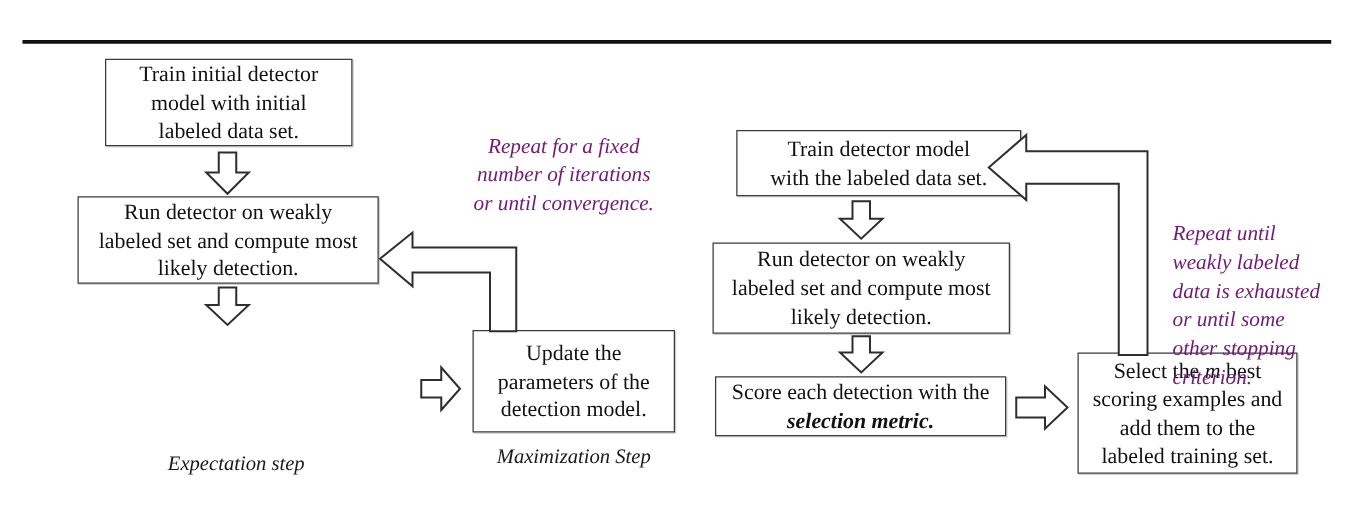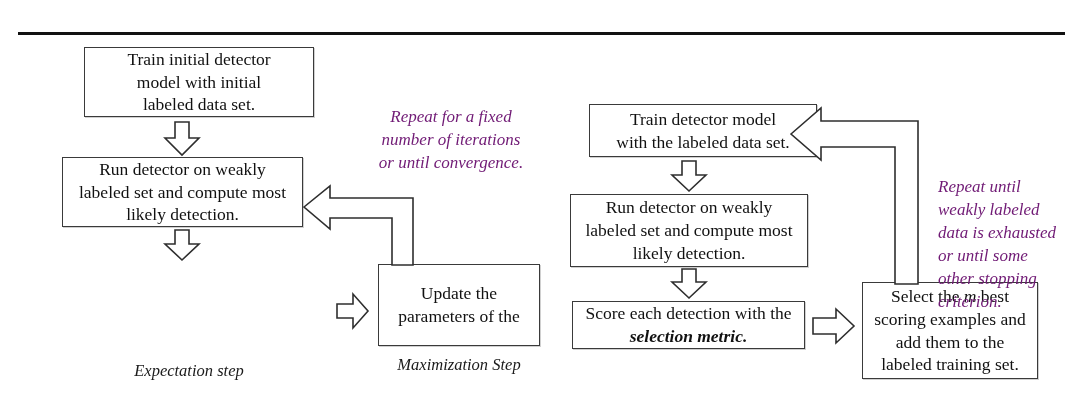--- a/index.html
+++ b/index.html
@@ -80,21 +80,21 @@
     stroke-linejoin: miter;
   }
 </style>
 </head>
 <body>
 
 <div id="figure">
 
   <div class="top-rule"></div>
 
-  <div class="box" style="left:84px; top:47px; width:230px; height:70px;">
+  <div class="box" style="left:84px; top:47px; width:198px; height:70px;">
     <span class="txt">
       <span>Train initial detector</span><br>
       <span>model with initial</span><br>
       <span>labeled data set.</span>
     </span>
   </div>
 
   <div class="arrow" style="left:163px; top:121px;">
     <svg width="38" height="36" viewBox="0 0 38 36" aria-hidden="true">
       <polygon class="ln" points="12,1 26,1 26,17 36,17 19,34 2,17 12,17"></polygon>
@@ -119,20 +119,21 @@
   <div class="arrow" style="left:336px; top:292px;">
     <svg width="34" height="38" viewBox="0 0 34 38" aria-hidden="true">
       <polygon class="ln" points="1,12 17,12 17,2 32,19 17,36 17,26 1,26"></polygon>
     </svg>
   </div>
 
   <div class="box" style="left:378px; top:264px; width:162px; height:82px;">
     <span class="txt">
       <span>Update the</span><br>
       <span>parameters of the</span><br>
+      <span>detection model.</span>
     </span>
   </div>
 
   <div class="arrow" style="left:303px; top:181px;">
     <svg width="115" height="86" viewBox="0 0 115 86" aria-hidden="true">
       <polygon class="ln" points="1,26 27,5 27,17 110,17 110,84 89,84 89,37 27,37 27,48"></polygon>
     </svg>
   </div>
 
   <div class="note center" style="left:367px; top:106px; width:168px;">

